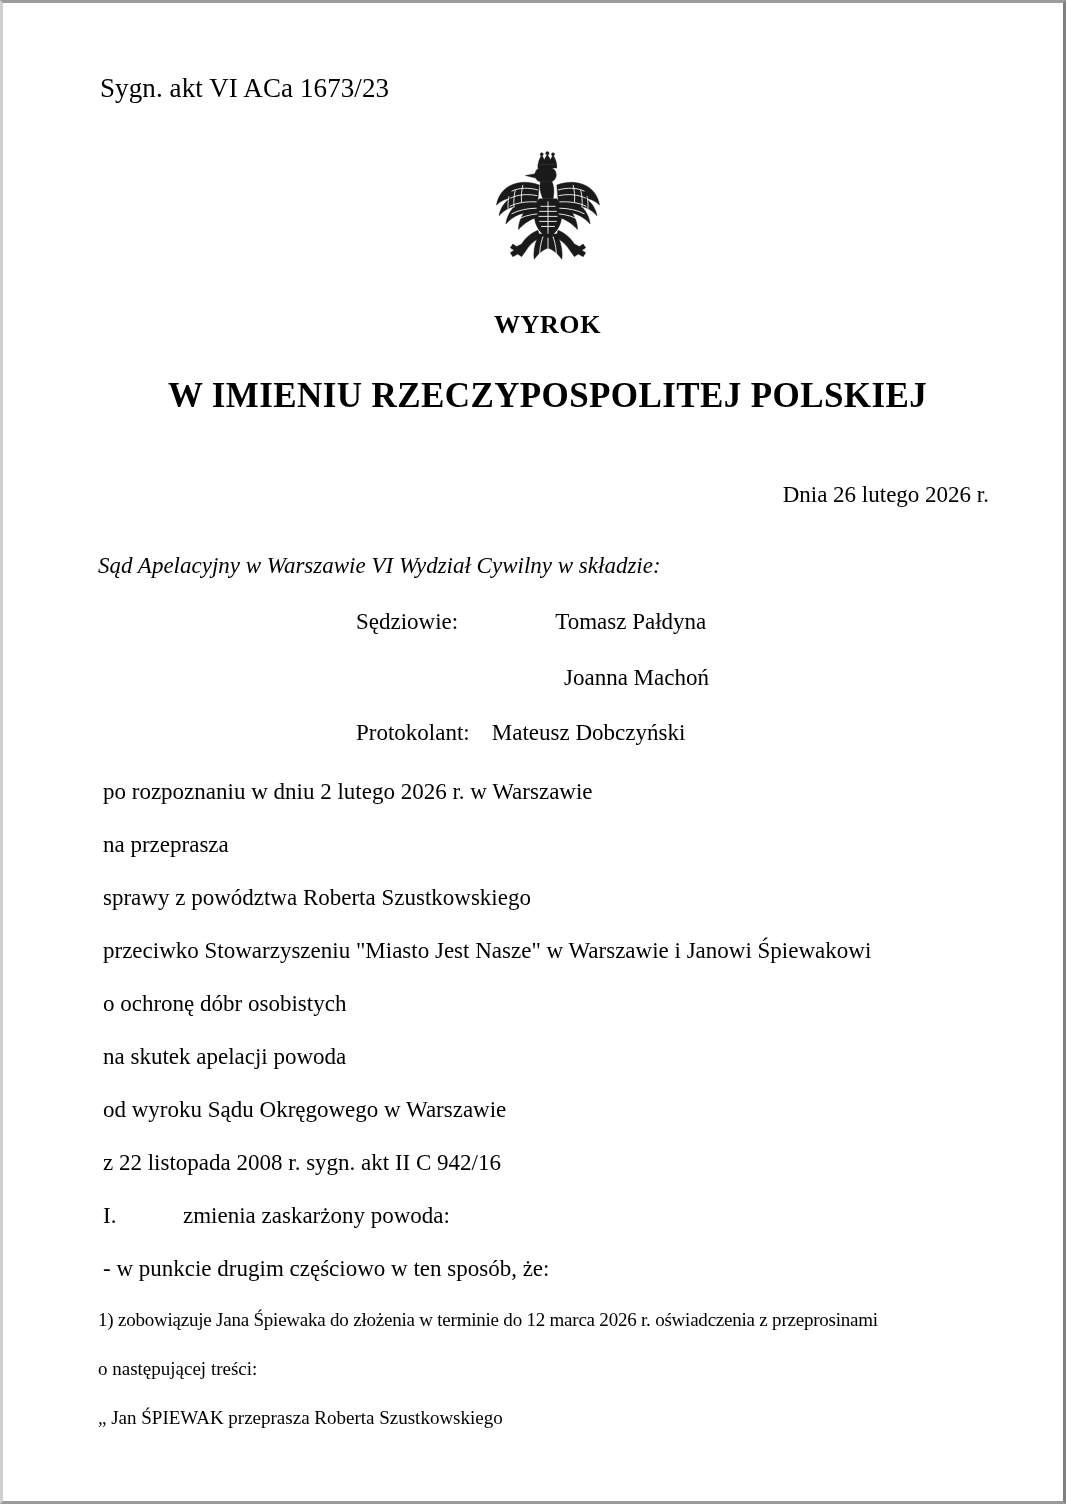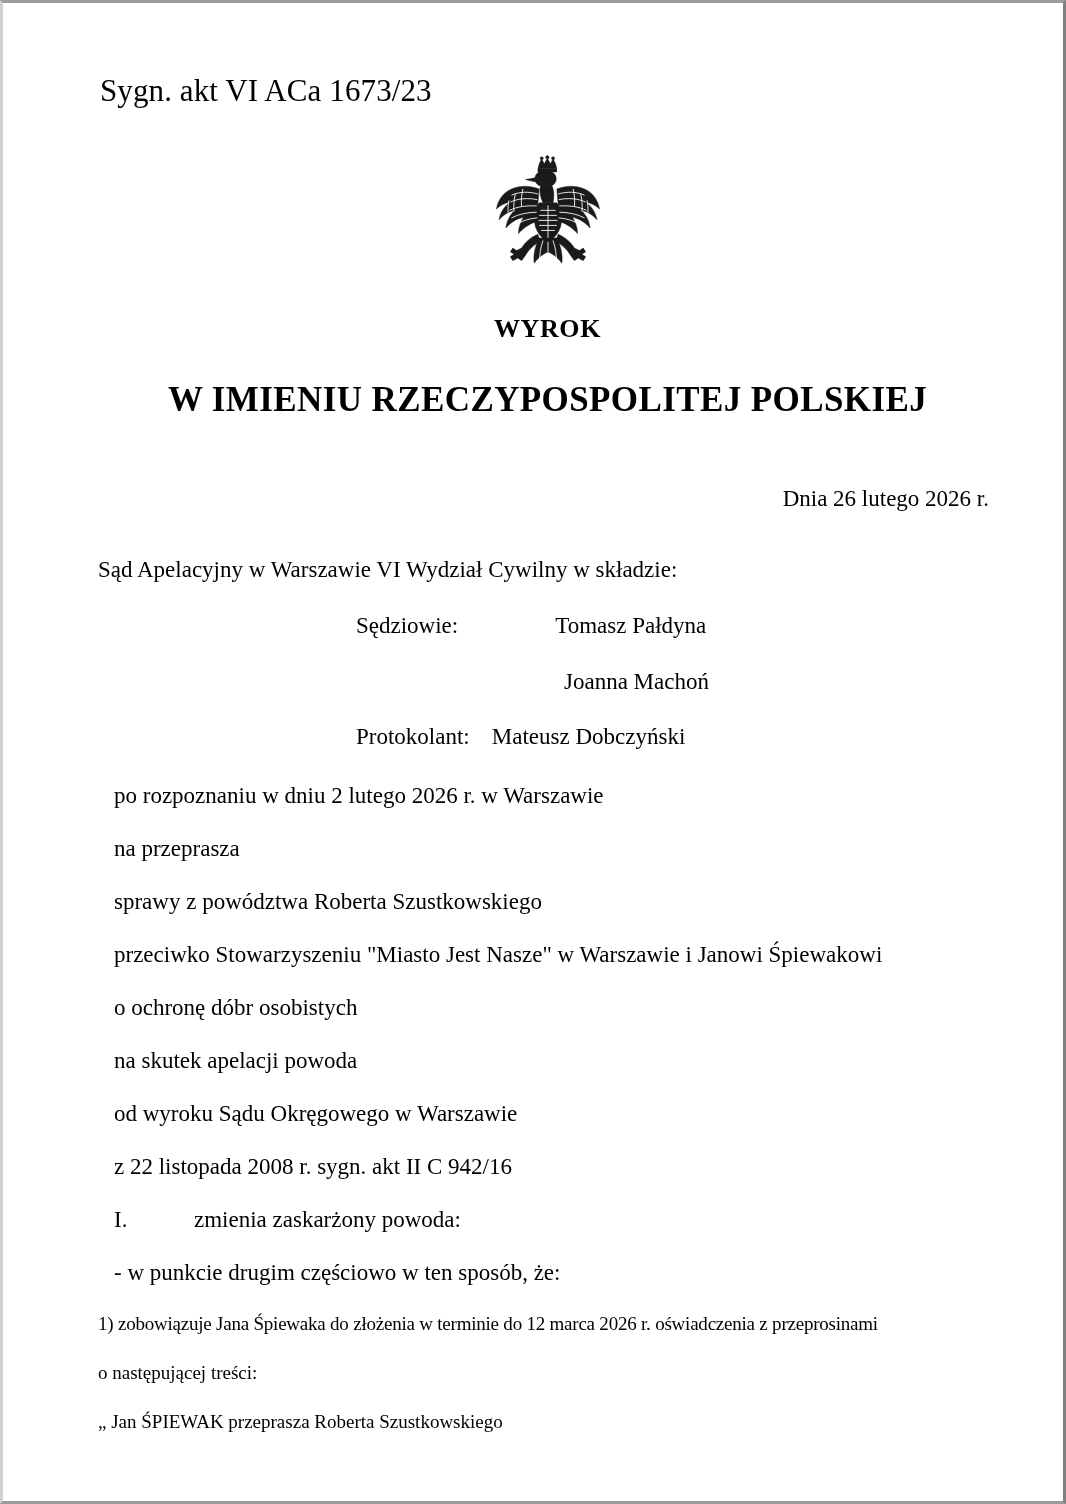--- a/index.html
+++ b/index.html
@@ -34,26 +34,26 @@
     box-sizing: border-box;
     width: 1060px;
     height: 1498px;
     padding: 72px 66px 0 95px;
   }
 
   
   .line {
     font-size: 23px;
     line-height: 1.0;
-    margin: 16px;
+    margin: 5px;
     white-space: pre;
   }
 
   .sygn {
-    font-size: 31px;
+    font-size: 27px;
     line-height: 1;
     margin: 0 0 0 2px;
     letter-spacing: 0.1px;
   }
 
   
   .emblem-wrap {
     margin-top: 44px;
     display: flex;
     justify-content: center;
@@ -93,21 +93,21 @@
     line-height: 1;
     padding-right: 8px;
   }
 
   
   .panel {
     margin-top: 48px;
   }
   .panel .line { margin-bottom: 0; }
 
-  .row-court { margin: 0; }
+  .row-court { margin: 0; font-style: italic; }
   .row-chair {
     margin: 33px 0 0 0;
     padding-left: 258px;
   }
   .row-judges {
     margin: 33px 0 0 0;
     padding-left: 258px;
   }
   .row-judges .jname {
     display: inline-block;

